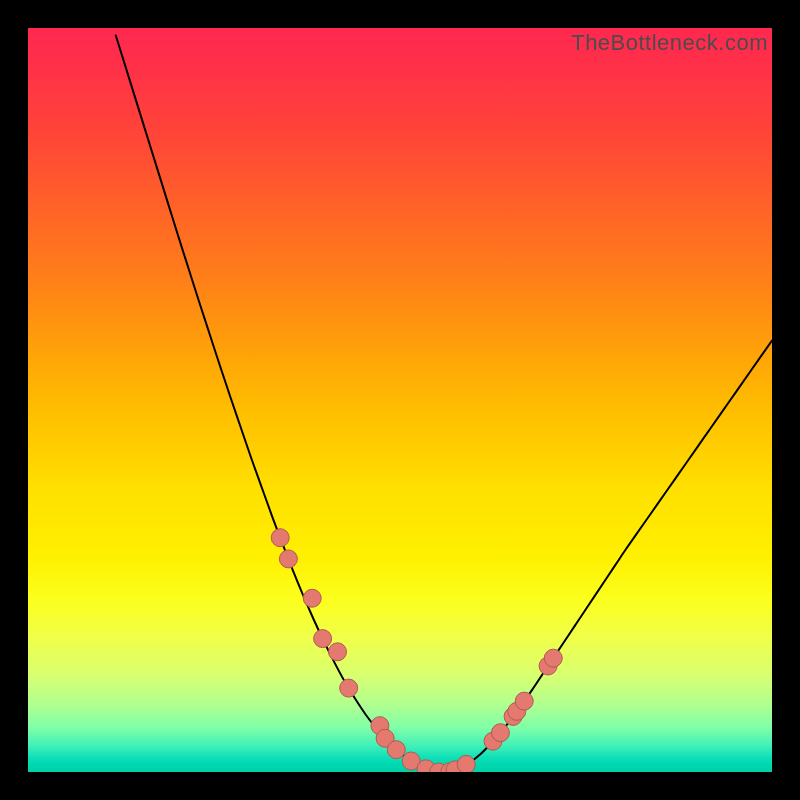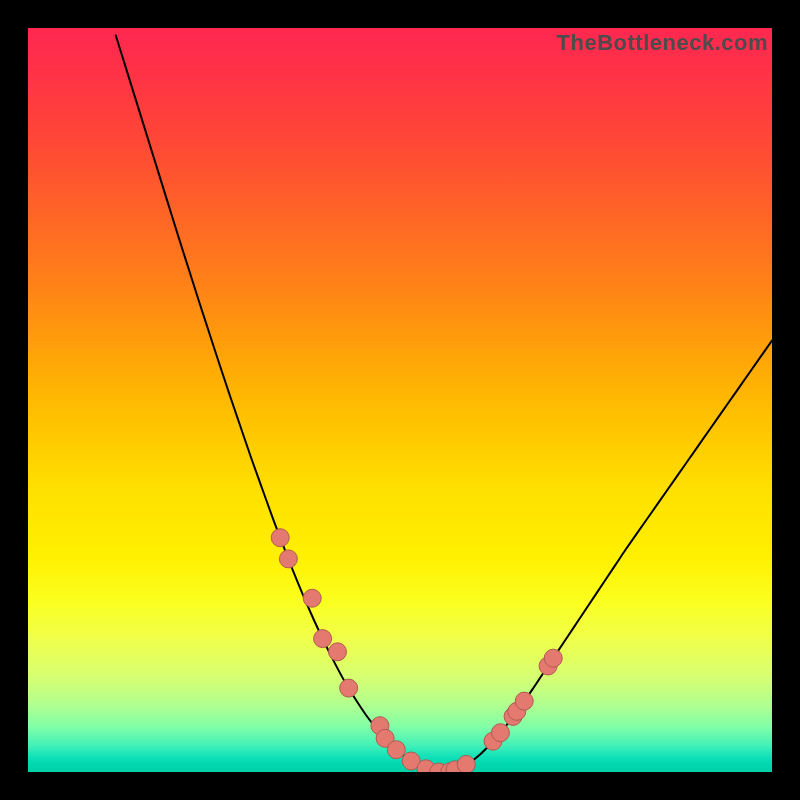--- a/index.html
+++ b/index.html
@@ -30,21 +30,21 @@
       #10e0b8 98%,
       #00d8b0 99%,
       #00d0a8 100%
     );
     overflow: hidden;
   }
   .watermark {
     position: absolute;
     right: 4px; top: 2px;
     font-size: 22px;
-    font-weight: 700;
+    font-weight: 400;
     color: #4c4c4c;
     letter-spacing: 0.5px;
   }
   svg { position: absolute; left: 0; top: 0; display: block; }
 </style>
 </head>
 <body>
 
 <div class="wrap">
   <div class="plot">

